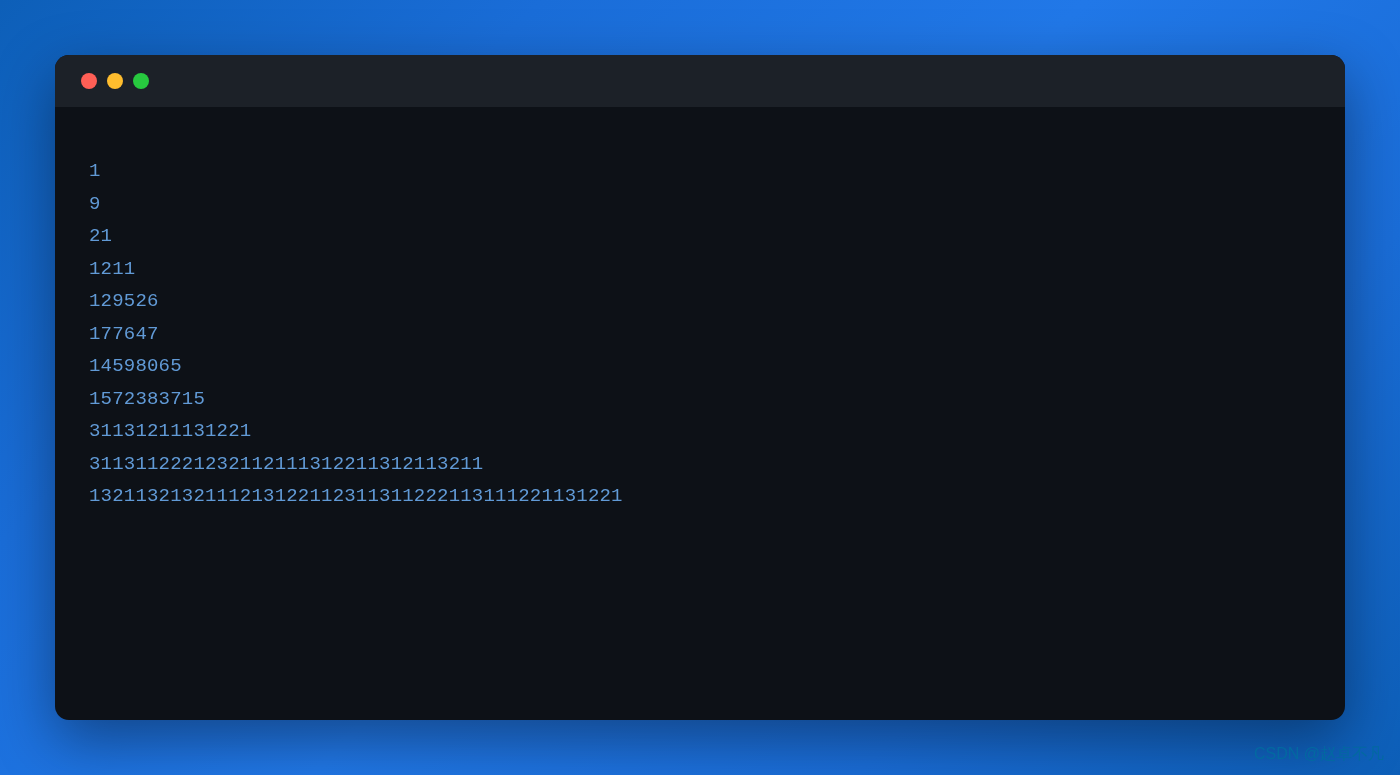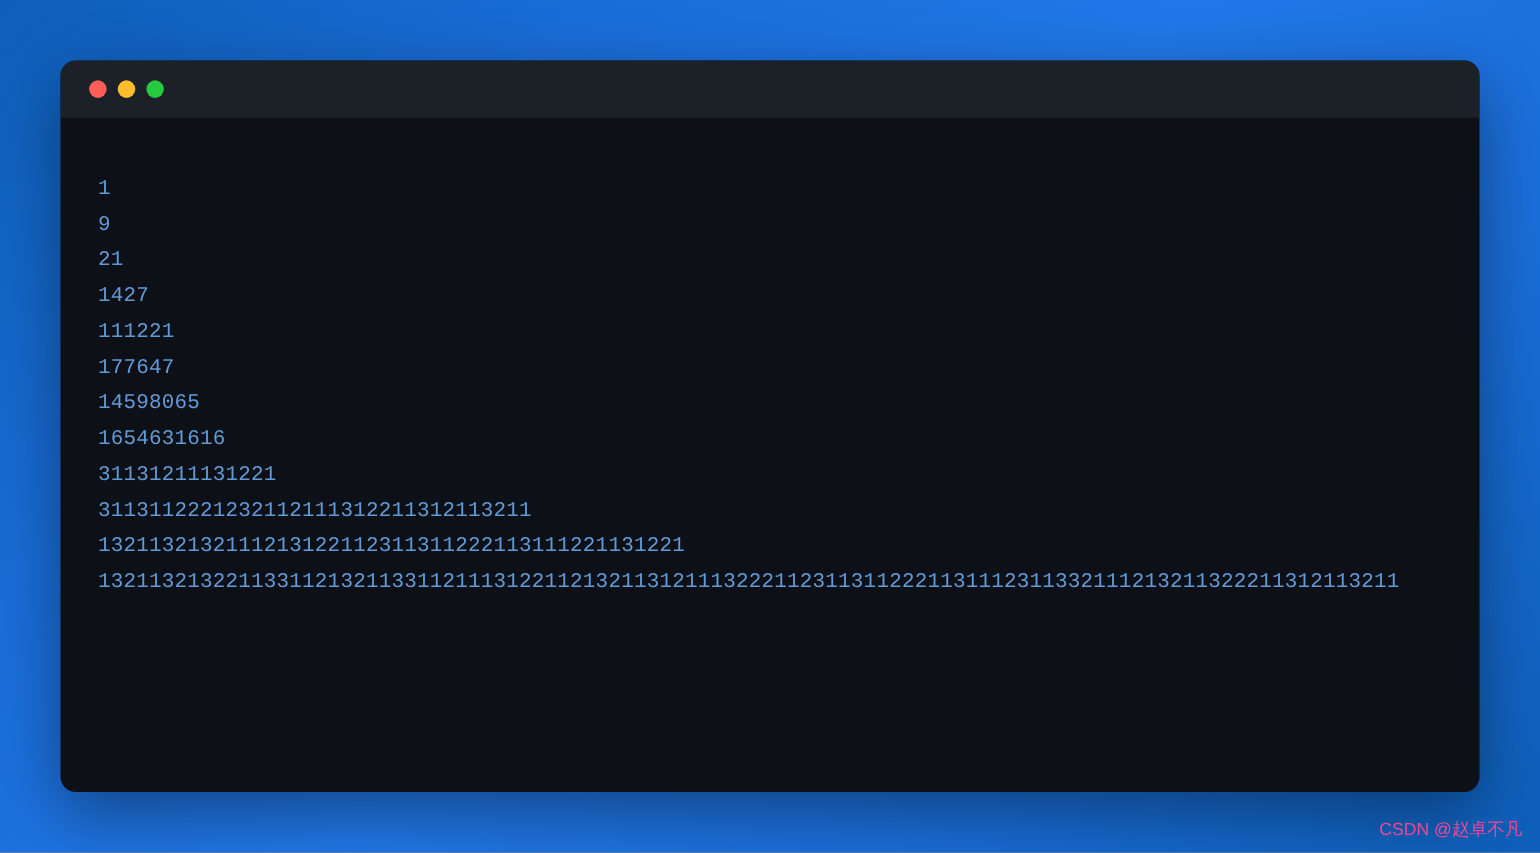--- a/index.html
+++ b/index.html
@@ -63,43 +63,42 @@
       line-height: 32.5px;
       font-family: "SF Mono", Monaco, Consolas, "Courier New", monospace;
       white-space: nowrap;
       letter-spacing: 0.2px;
     }
     
     .watermark {
       position: absolute;
       bottom: 10px;
       right: 16px;
-      color: #ec4899;
+      color: #0369a1;
       font-size: 16px;
       font-family: -apple-system, "PingFang SC", "Microsoft YaHei", sans-serif;
     }
   </style>
 </head>
 <body>
 
 <div class="terminal-window">
   <div class="titlebar">
     <div class="dot red"></div>
     <div class="dot yellow"></div>
     <div class="dot green"></div>
   </div>
   <div class="content">
     <div class="line">1</div>
     <div class="line">9</div>
     <div class="line">21</div>
-    <div class="line">1427</div>
-    <div class="line">111221</div>
+    <div class="line">1211</div>
+    <div class="line">129526</div>
     <div class="line">177647</div>
     <div class="line">14598065</div>
-    <div class="line">1654631616</div>
+    <div class="line">1572383715</div>
     <div class="line">31131211131221</div>
     <div class="line">3113112221232112111312211312113211</div>
     <div class="line">1321132132111213122112311311222113111221131221</div>
-    <div class="line">132113213221133112132113311211131221121321131211132221123113112221131112311332111213211322211312113211</div>
   </div>
 </div>
 
 <div class="watermark">CSDN @赵卓不凡</div>
 
 </body></html>

